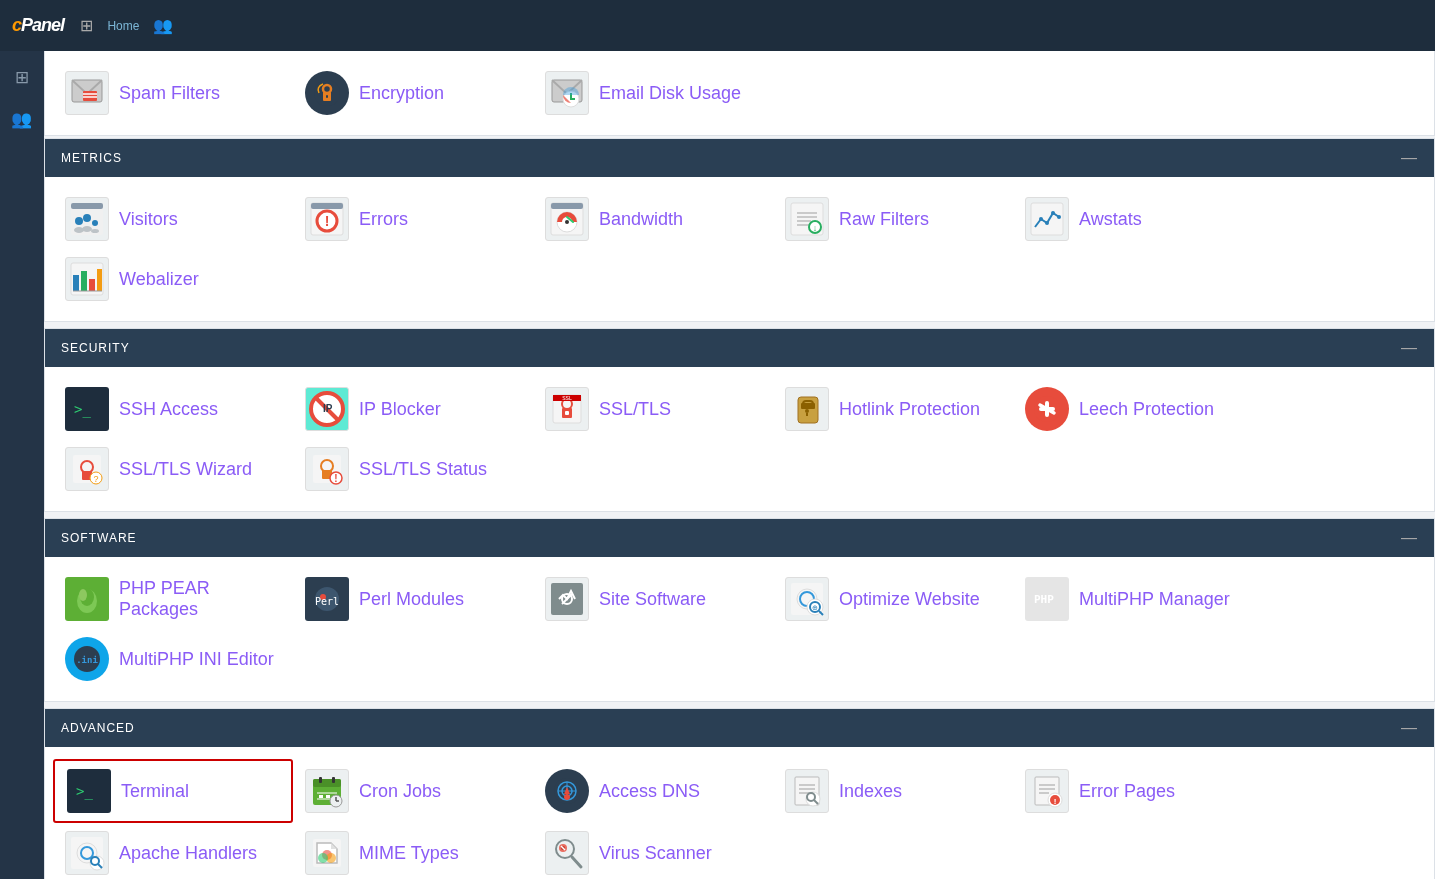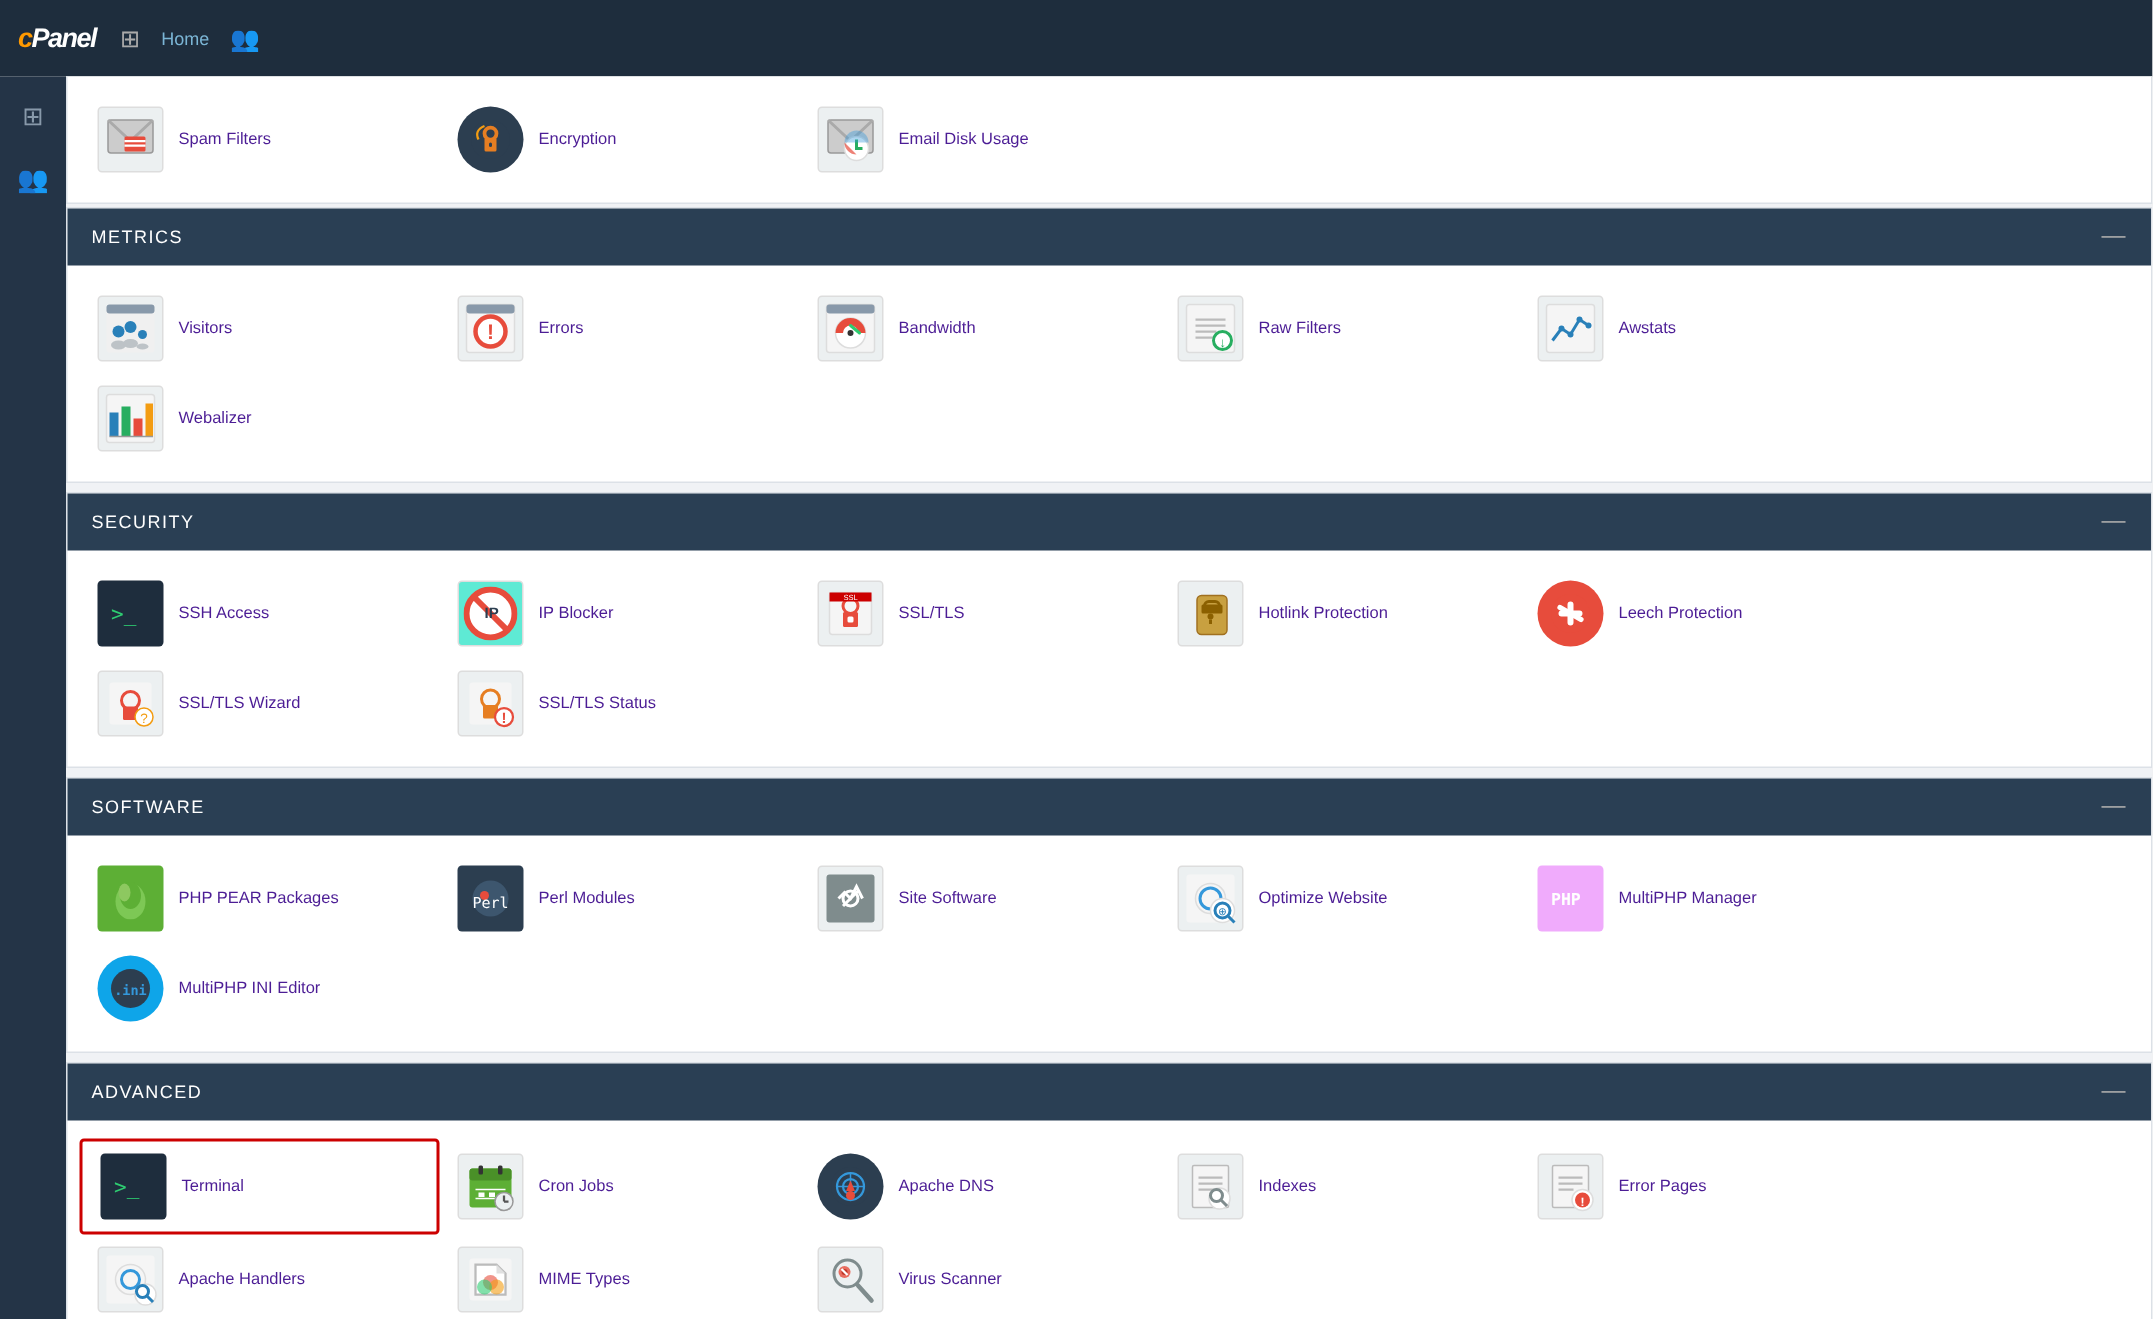--- a/index.html
+++ b/index.html
@@ -72,21 +72,21 @@
     
     .item {
       display: flex;
       align-items: center;
       gap: 10px;
       padding: 8px 12px;
       width: 240px;
       cursor: pointer;
       border-radius: 3px;
     }
-    .item a { color: #4c1d95; text-decoration: none; font-size: 11px; }
+    .item a { color: #8b5cf6; text-decoration: none; font-size: 18px; }
 
     
     .cpanel-icon {
       width: 44px;
       height: 44px;
       display: flex;
       align-items: center;
       justify-content: center;
       border-radius: 3px;
       font-size: 22px;
@@ -401,21 +401,21 @@
               <circle cx="26" cy="26" r="8" fill="white" stroke="#ddd" stroke-width="1"></circle>
               <circle cx="26" cy="26" r="5" fill="none" stroke="#2980b9" stroke-width="2"></circle>
               <line x1="30" y1="30" x2="34" y2="34" stroke="#2980b9" stroke-width="2"></line>
               <text x="26" y="29" text-anchor="middle" font-size="7" fill="#2980b9">⊕</text>
             </svg>
           </div>
           <a>Optimize Website</a>
         </div>
 
         <div class="item">
-          <div class="cpanel-icon" style="background:#f0abfc;">
+          <div class="cpanel-icon" style="background:#e5e5e5;">
             <svg width="30" height="20" viewBox="0 0 30 20">
               <text x="2" y="14" font-size="11" font-weight="bold" fill="white" font-family="monospace">PHP</text>
             </svg>
           </div>
           <a>MultiPHP Manager</a>
         </div>
 
         <div class="item">
           <div class="cpanel-icon" style="background:#0ea5e9; border-radius:50%;">
             <svg width="28" height="28" viewBox="0 0 28 28">
@@ -468,21 +468,21 @@
             <svg width="28" height="28" viewBox="0 0 28 28">
               <circle cx="14" cy="14" r="13" fill="#2c3e50"></circle>
               <circle cx="14" cy="14" r="9" fill="none" stroke="#3498db" stroke-width="1.5"></circle>
               <circle cx="14" cy="14" r="5" fill="none" stroke="#3498db" stroke-width="1.5"></circle>
               <line x1="5" y1="14" x2="23" y2="14" stroke="#3498db" stroke-width="1"></line>
               <line x1="14" y1="5" x2="14" y2="23" stroke="#3498db" stroke-width="1"></line>
               <circle cx="14" cy="20" r="3" fill="#e74c3c"></circle>
               <path d="M11,17 L14,10 L17,17 Z" fill="#e74c3c"></path>
             </svg>
           </div>
-          <a>Apache DNS</a>
+          <a>Access DNS</a>
         </div>
 
         <div class="item">
           <div class="cpanel-icon" style="background:#ecf0f1; border:1px solid #ddd;">
             <svg width="36" height="36" viewBox="0 0 36 36">
               <rect x="6" y="4" width="24" height="28" rx="1" fill="#f5f5f5" stroke="#bbb" stroke-width="1"></rect>
               <line x1="10" y1="12" x2="26" y2="12" stroke="#bbb" stroke-width="1.5"></line>
               <line x1="10" y1="16" x2="26" y2="16" stroke="#bbb" stroke-width="1.5"></line>
               <line x1="10" y1="20" x2="20" y2="20" stroke="#bbb" stroke-width="1.5"></line>
               <circle cx="24" cy="26" r="7" fill="white" stroke="#ddd" stroke-width="1"></circle>

